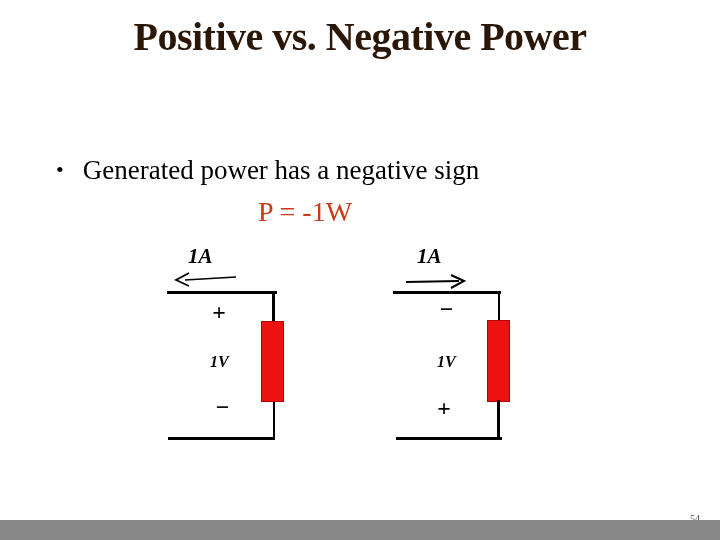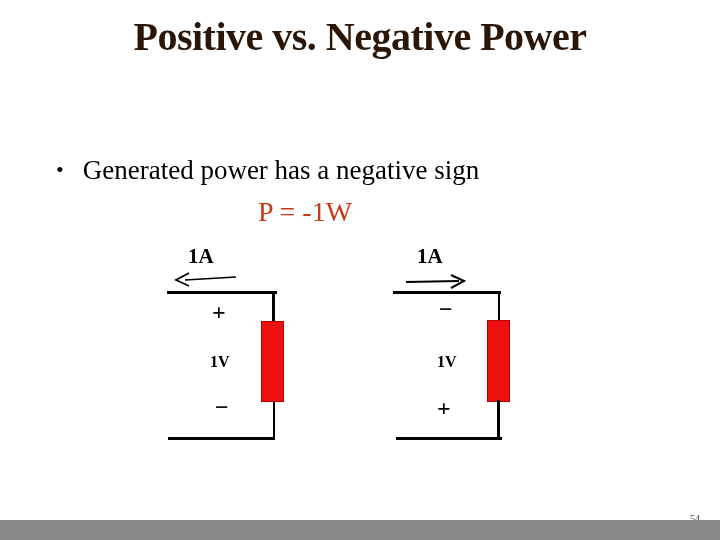--- a/index.html
+++ b/index.html
@@ -25,21 +25,21 @@
   }
   .bullet-line{
     position:absolute;top:155px;left:56px;
     font-size:27px;color:#000;white-space:nowrap;
   }
   .bullet-marker{display:inline-block;font-size:22px;vertical-align:2px;margin-right:19px;}
   .equation{
     position:absolute;top:196px;left:258px;
     font-size:28px;color:var(--equation);white-space:nowrap;
   }
-  .circuit{position:absolute;width:132px;height:200px;}
+  .circuit{position:absolute;width:132px;height:200px;font-style:italic;}
   .circuit-left{left:160px;top:245px;}
   .circuit-right{left:385px;top:245px;}
   .c-label{
     position:absolute;font-weight:bold;color:#000;line-height:1;white-space:nowrap;
   }
   .current-label{font-size:21px;}
   .voltage-label{font-size:16px;}
   .sign{font-size:24px;}
   .hwire,.vwire{position:absolute;background:var(--wire);}
   .element{

